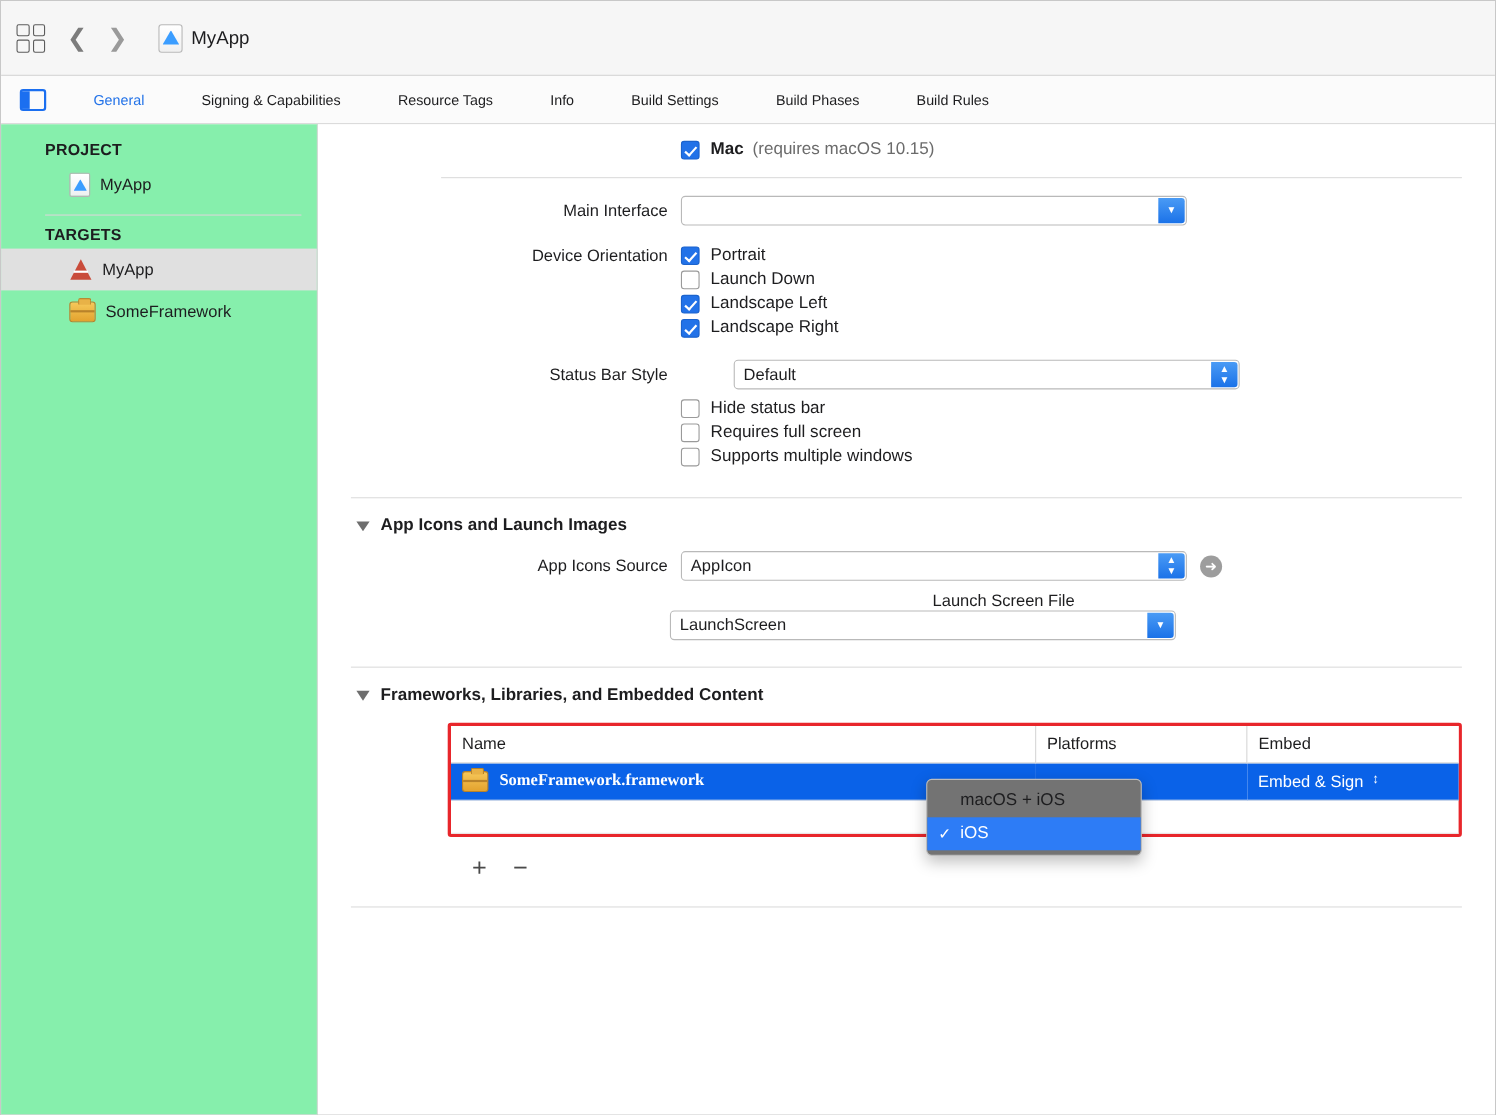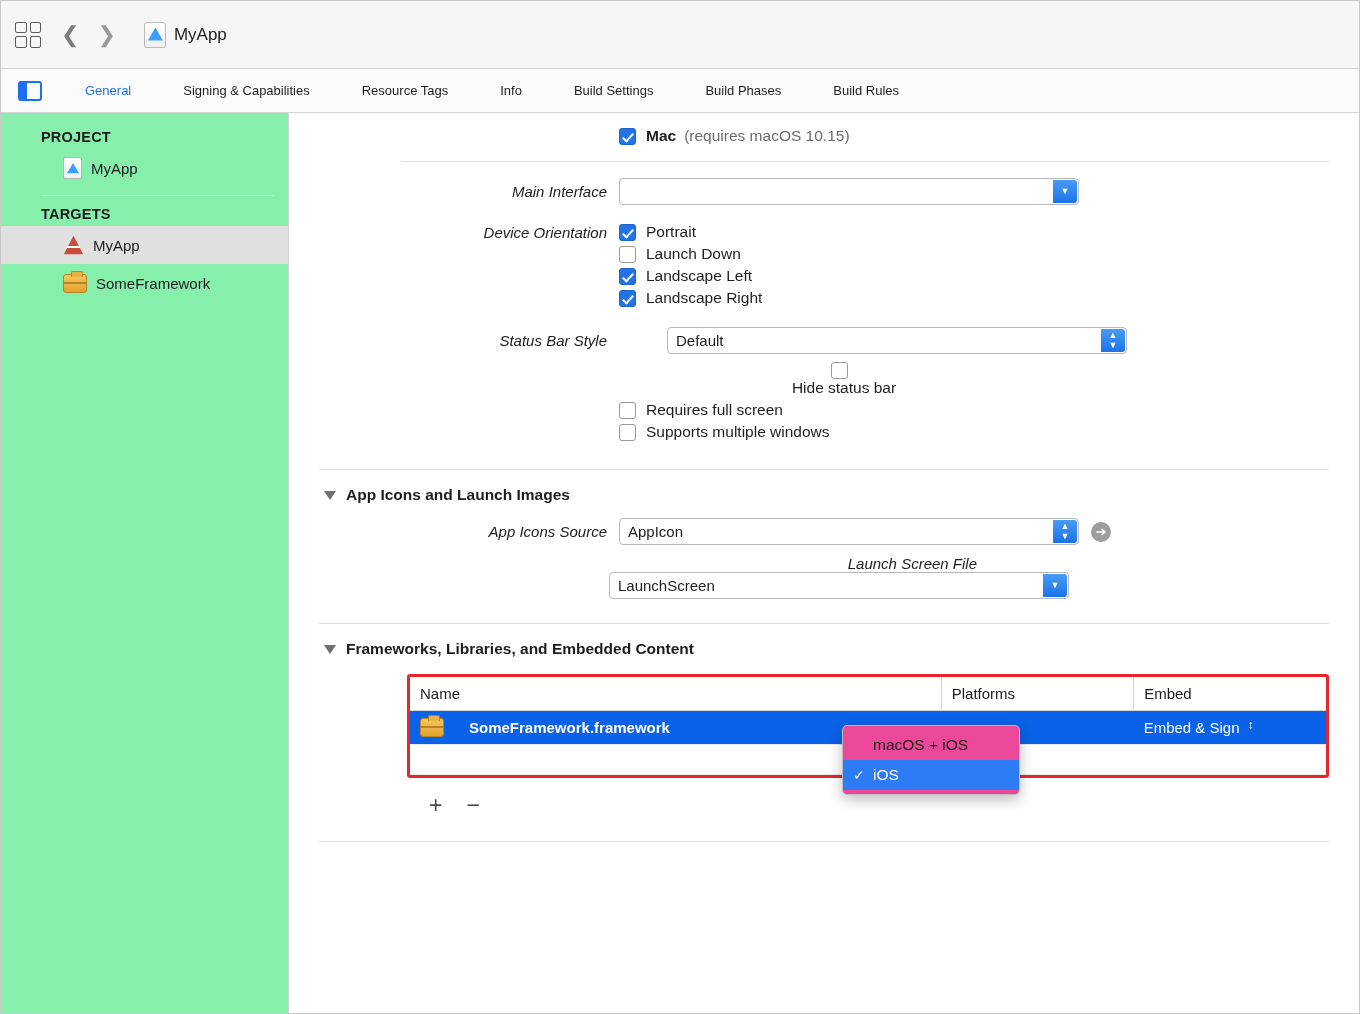--- a/index.html
+++ b/index.html
@@ -178,21 +178,20 @@
     display: flex; align-items: center;
     margin-bottom: 4px;
   }
   .lbl {
     width: 300px;
     text-align: right;
     padding-right: 12px;
     font-size: 15px;
     color: #1d1d1f;
     flex: none;
-    font-style: italic;
   }
   .cbx {
     width: 17px; height: 17px;
     border: 1px solid #9a9a9a;
     border-radius: 3px;
     background: #fff;
     flex: none;
     position: relative;
   }
   .cbx.on {
@@ -268,30 +267,30 @@
     border-right: 1px solid #d6d6d6;
     background: #fff;
   }
   .tbl th:last-child { border-right: none; }
   .tbl td {
     padding: 7px 10px;
     font-size: 15px;
     border-bottom: 1px solid #eaeaea;
   }
   .tbl tr.selected td { background: #0a62e8; color: #fff; }
-  .name-cell { display: flex; align-items: center; gap: 25px; }
+  .name-cell { display: flex; align-items: center; gap: 10px; font-family: Liberation Serif, serif; }
   .blank-row td { height: 30px; }
   .embed-cell { display: flex; gap: 8px; }
   .stepper-glyph { font-size: 12px; line-height: 1; }
 
   .popup {
     position: absolute;
     left: 432px; top: 48px;
-    width: 178px;
-    background: #ec4899;
+    width: 196px;
+    background: #737373;
     border: 1px solid #bdbdbd;
     border-radius: 5px;
     box-shadow: 0 5px 14px rgba(0,0,0,.25);
     padding: 4px 0;
     z-index: 5;
   }
   .popup .item {
     height: 30px; display: flex; align-items: center;
     padding-left: 30px; font-size: 15.5px; position: relative;
   }
@@ -407,21 +406,21 @@
       <div class="row" style="margin-top:20px;gap:48px;">
         <div class="lbl">Status Bar Style</div>
         <div class="combo">
           <span>Default</span>
           <span class="btn stepper">
               <span>▲</span>
               <span>▼</span>
             </span>
         </div>
       </div>
-      <div class="row" style="margin-top:8px;flex-direction:column;">
+      <div class="row" style="margin-top:8px;">
         <div class="lbl"></div>
         <div class="cbx"></div>
         <div class="cbx-label">Hide status bar</div>
       </div>
       <div class="row">
         <div class="lbl"></div>
         <div class="cbx"></div>
         <div class="cbx-label">Requires full screen</div>
       </div>
       <div class="row">

